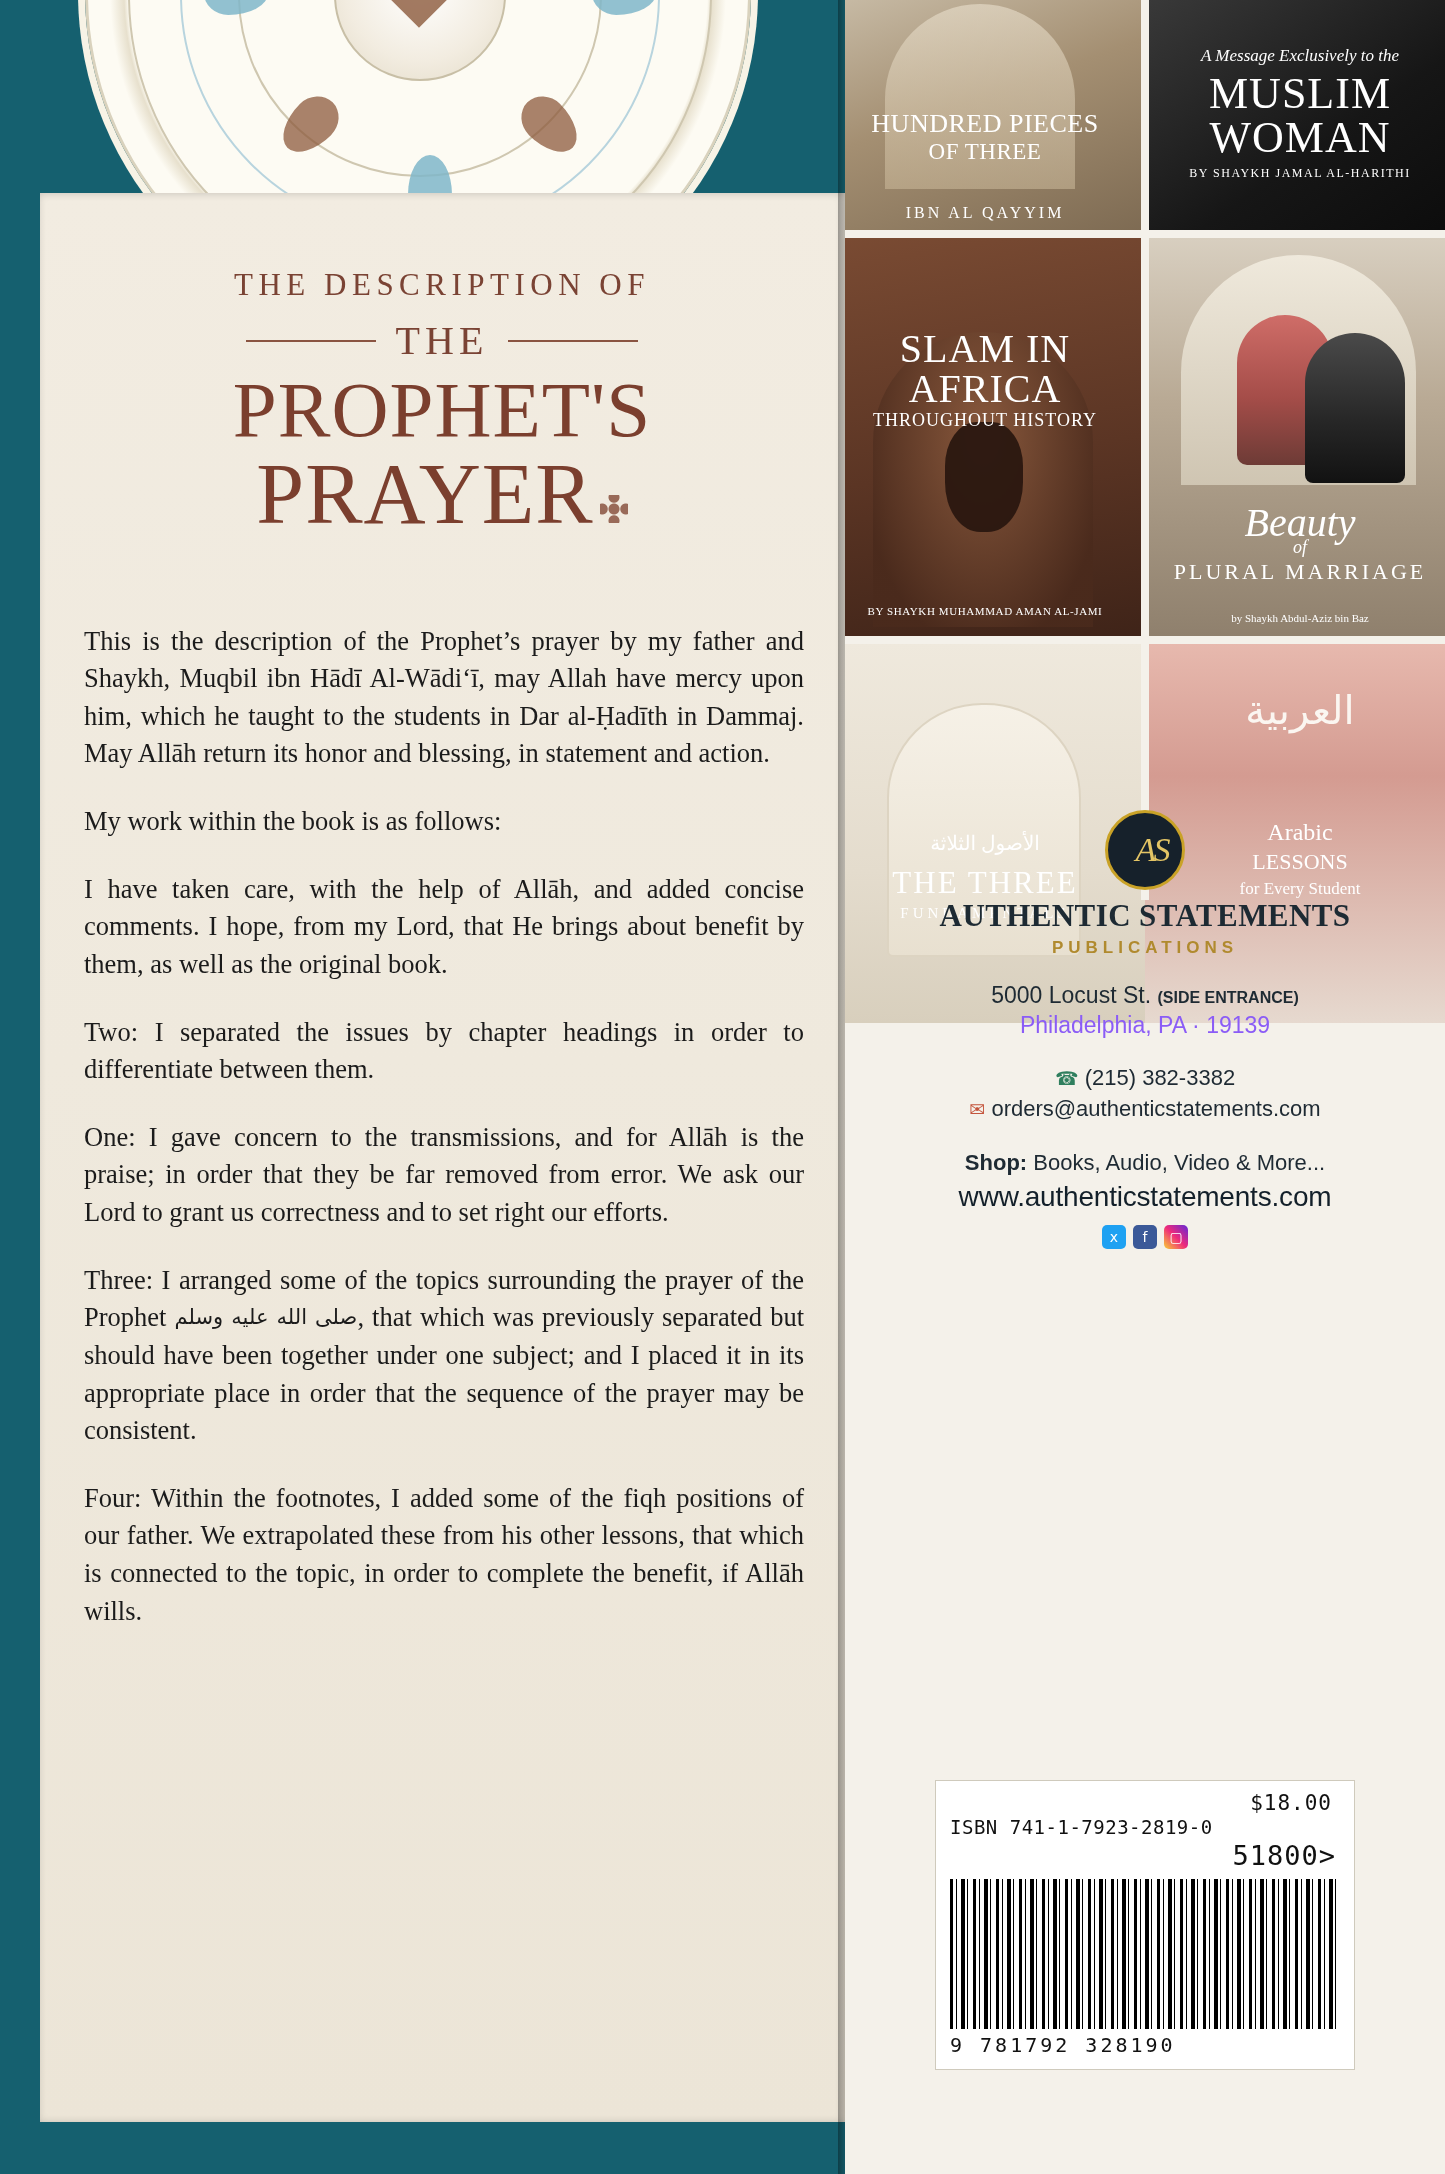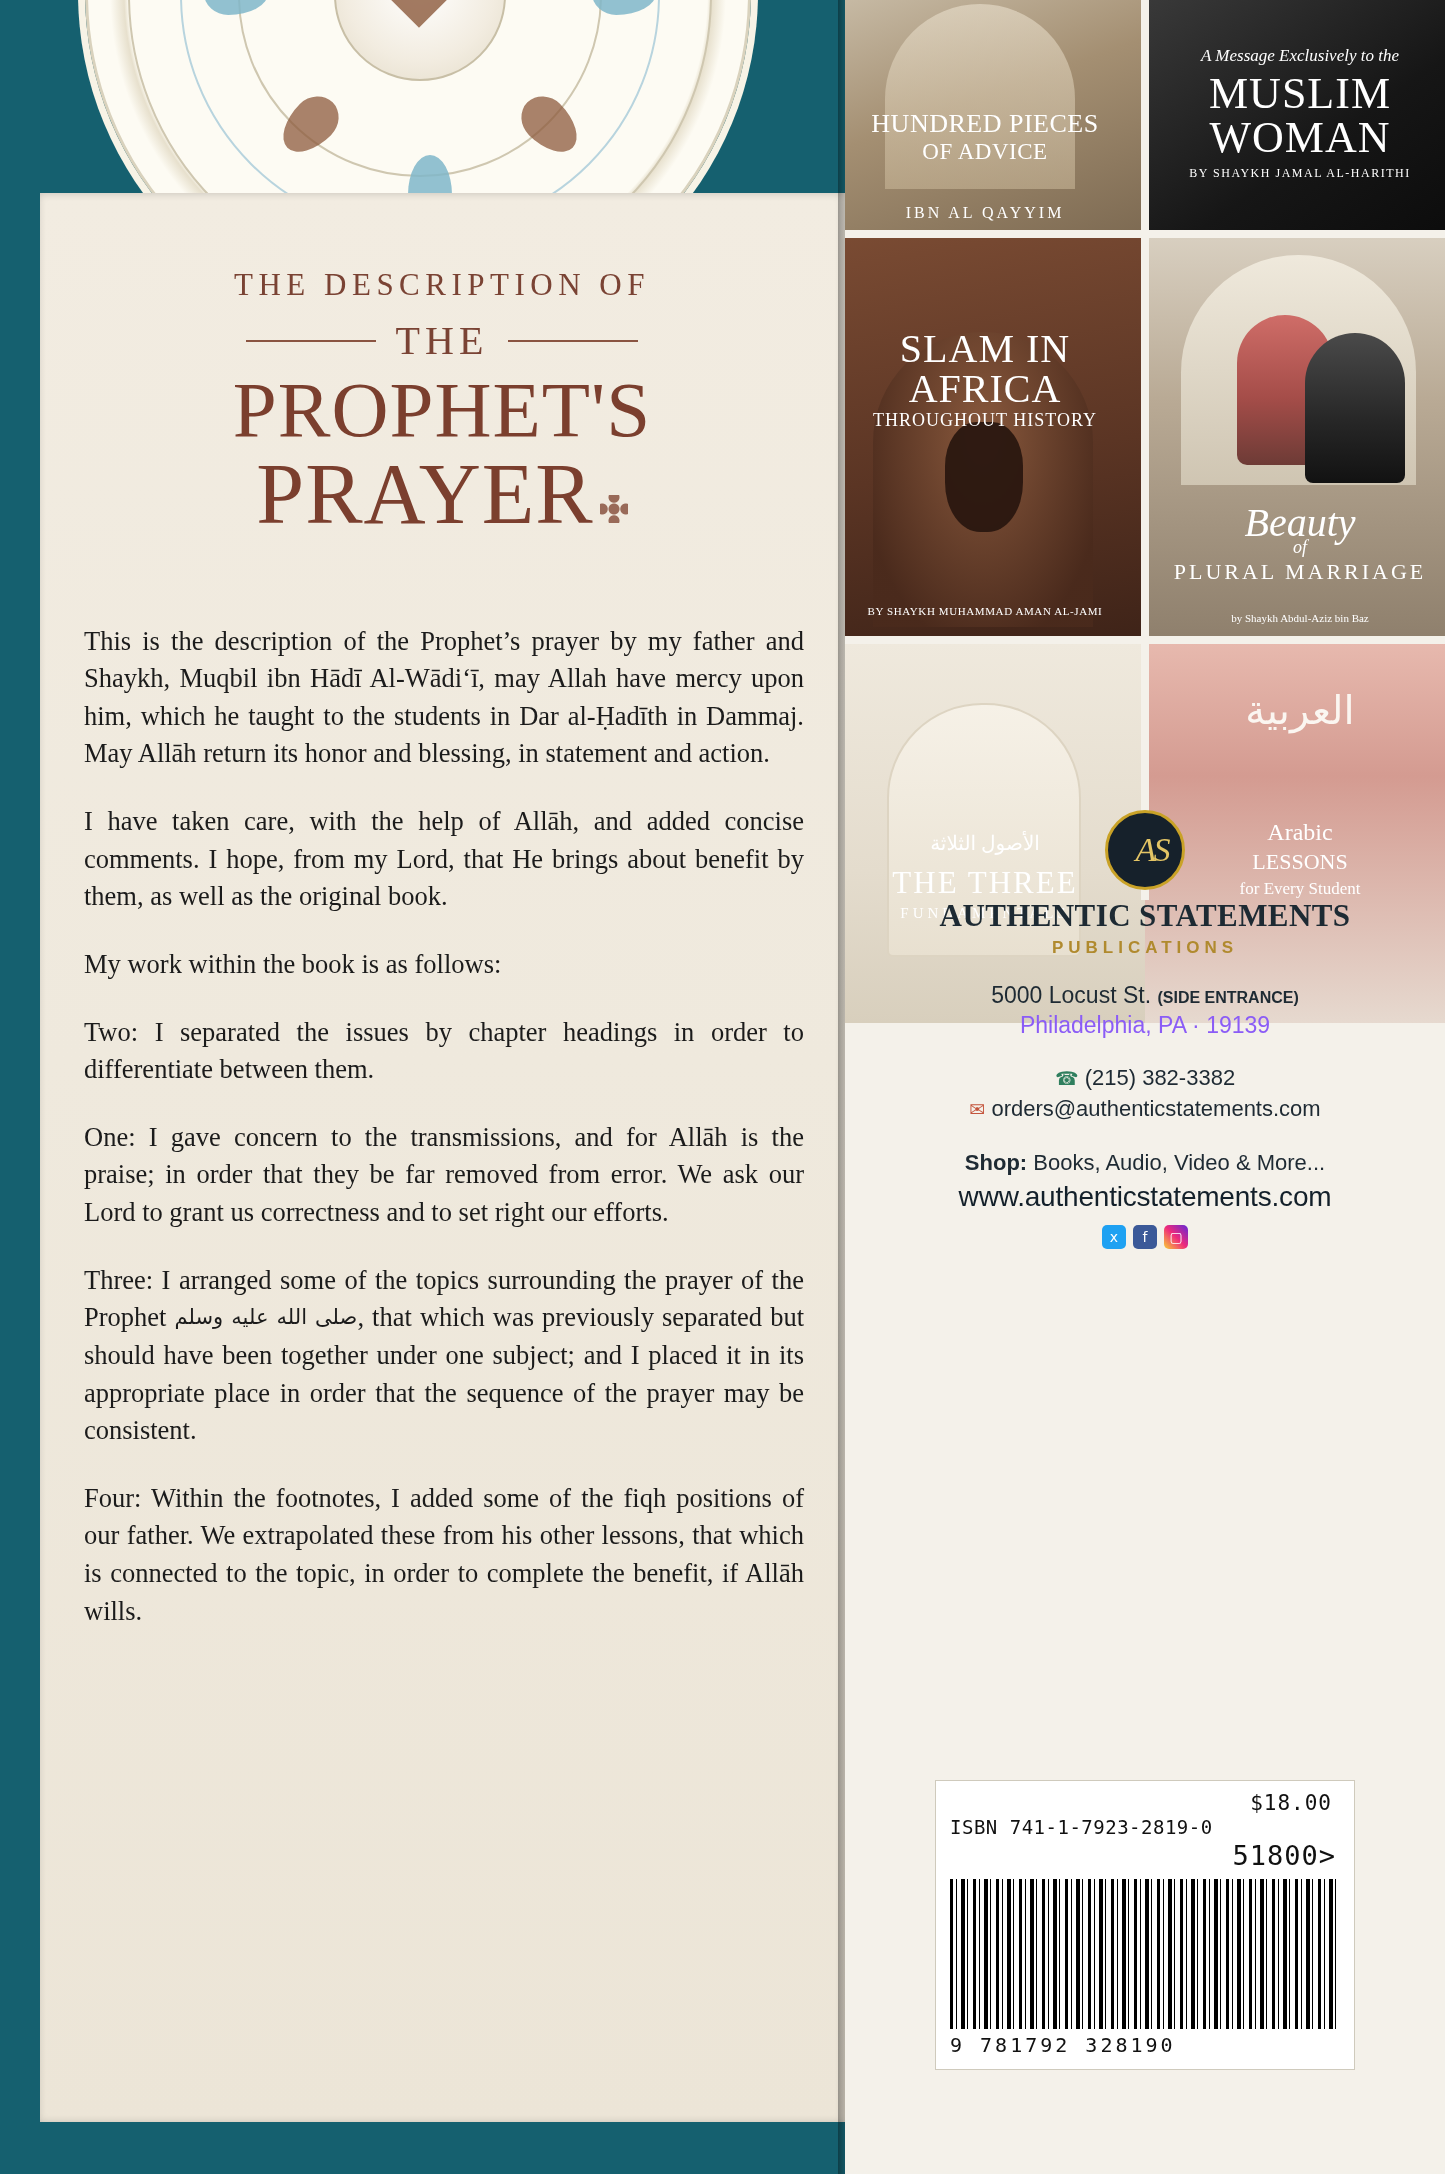--- a/index.html
+++ b/index.html
@@ -505,22 +505,22 @@
           </div>
           <div class="t-prophets">PROPHET'S</div>
           <div class="t-prayer-row">
             <span class="t-prayer">PRAYER</span>
             <span class="floret"></span>
           </div>
         </div>
 
         <div class="body-text">
           <p>This is the description of the Prophet’s prayer by my father and Shaykh, Muqbil ibn Hādī Al-Wādi‘ī, may Allah have mercy upon him, which he taught to the students in Dar al-Ḥadīth in Dammaj. May Allāh return its honor and blessing, in statement and action.</p>
+          <p>My work within the book is as follows:</p>
           <p>I have taken care, with the help of Allāh, and added concise comments. I hope, from my Lord, that He brings about benefit by them, as well as the original book.</p>
-          <p>My work within the book is as follows:</p>
           <p>Two: I separated the issues by chapter headings in order to differentiate between them.</p>
           <p>One: I gave concern to the transmissions, and for Allāh is the praise; in order that they be far removed from error. We ask our Lord to grant us correctness and to set right our efforts.</p>
           <p>
             <span>Three: I arranged some of the topics surrounding the prayer of the Prophet </span><span class="arabic-glyph">صلى الله عليه وسلم</span><span>, that which was previously separated but should have been together under one subject; and I placed it in its appropriate place in order that the sequence of the prayer may be consistent.</span>
           </p>
           <p>Four: Within the footnotes, I added some of the fiqh positions of our father. We extrapolated these from his other lessons, that which is connected to the topic, in order to complete the benefit, if Allāh wills.</p>
         </div>
 
       </div>
     </div>
@@ -530,21 +530,21 @@
 
   <div class="spine-edge"></div>
 
   <div class="right-panel">
 
     <div class="book-grid">
 
       <div class="bk bk1">
         <div class="arch"></div>
         <div class="lbl bk1-t1">HUNDRED PIECES</div>
-        <div class="lbl bk1-t2">OF ADVICE</div>
+        <div class="lbl bk1-t2">OF THREE</div>
         <div class="lbl bk1-t3">IBN AL QAYYIM</div>
       </div>
 
       <div class="bk bk2">
         <div class="lbl bk2-t0">A Message Exclusively to the</div>
         <div class="lbl bk2-t1">MUSLIM</div>
         <div class="lbl bk2-t2">WOMAN</div>
         <div class="lbl bk2-t3">BY SHAYKH JAMAL AL-HARITHI</div>
       </div>
 

